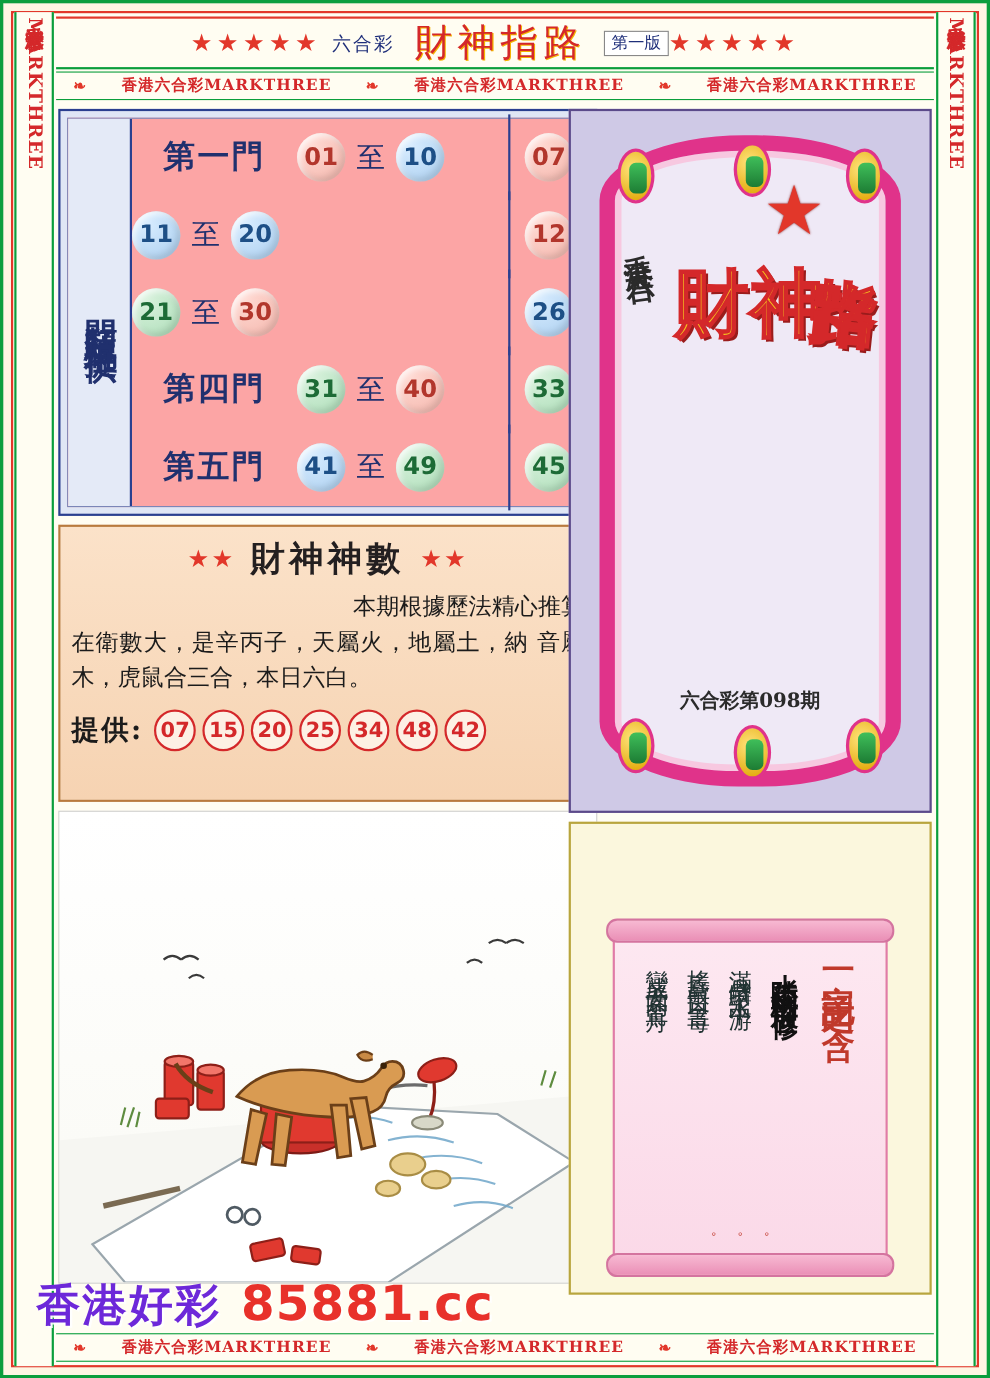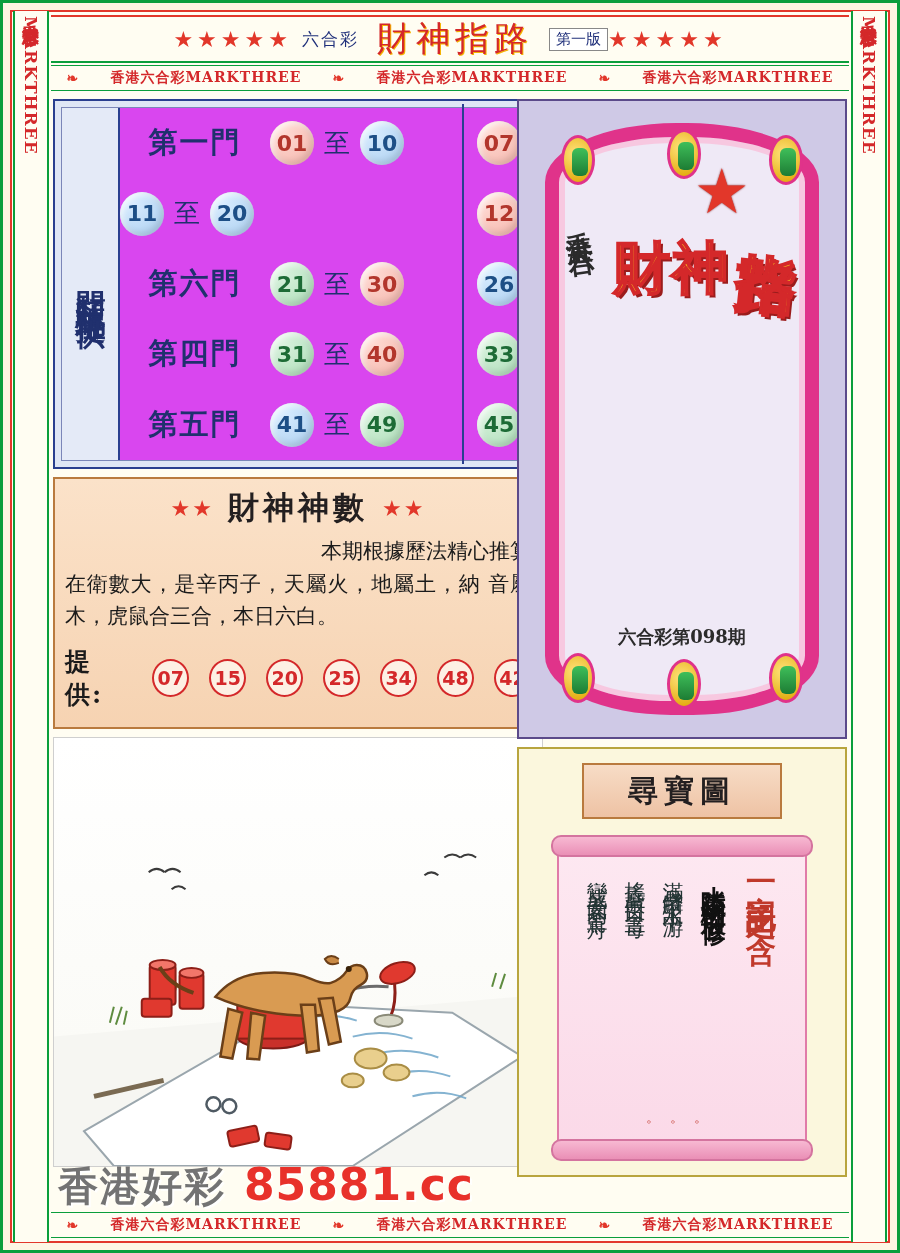--- a/index.html
+++ b/index.html
@@ -102,21 +102,21 @@
   
   .panel-men {
     background: #dfe6f5;
     border: 2px solid #2a3f8f;
     padding: 6px;
     height: 370px;
   }
   .men-grid {
     display:flex; height: 100%;
     border: 1px solid #7b86b8;
-    background: #d946ef;
+    background: #fca5a5;
   }
   .men-label {
     width: 58px;
     border-right: 2px solid #2a3f8f;
     display:flex; align-items:center; justify-content:center;
     background:#e4eaf7;
   }
   .men-label span {
     writing-mode: vertical-rl;
     font-family:"DejaVu Serif", serif;
@@ -175,21 +175,21 @@
     font-family:"DejaVu Serif", serif;
     font-size: 31px; font-weight:bold; color:#231f20; letter-spacing: 4px;
   }
   .shen-text {
     font-family:"DejaVu Serif", serif;
     font-size: 21px; color:#1b1b1b; line-height: 1.55;
     text-align: justify;
   }
   .shen-text .indent { display:block; text-align:right; }
   .shen-supply {
-    display:flex; align-items:center; gap:20px; margin-top: 12px;
+    display:flex; align-items:center; gap:6px; margin-top: 12px;
   }
   .shen-supply .lbl {
     font-family:"DejaVu Serif", serif;
     font-size: 25px; font-weight:bold; color:#1b1b1b; letter-spacing:2px; margin-right:4px;
   }
   .num-circle {
     width: 38px; height: 38px; border-radius:50%;
     border: 2px solid #d4282a;
     display:flex; align-items:center; justify-content:center;
     font-size: 19px; font-weight:bold; color:#d4282a;
@@ -240,21 +240,21 @@
     position:absolute; left: 40px; top: 110px;
     writing-mode: vertical-rl;
     font-family:"DejaVu Serif", serif;
     font-size: 26px; font-weight:bold; color:#2b2b2b;
     letter-spacing: 6px;
     transform: rotate(-8deg);
   }
   .poster-big {
     position:absolute; left: 95px; top: 130px;
     font-family:"DejaVu Serif", serif;
-    font-size: 56px; font-weight:bold;
+    font-size: 66px; font-weight:bold;
     color:#f4c01e;
     -webkit-text-stroke: 2px #d4282a;
     text-shadow: 3px 3px 0 #9b1c1c;
     letter-spacing: 2px;
   }
   .poster-big2 {
     position:absolute; left: 215px; top: 105px;
     writing-mode: vertical-rl;
     font-family:"DejaVu Serif", serif;
     font-size: 60px; font-weight:bold;
@@ -322,24 +322,23 @@
   }
 
   
   .watermark {
     position:absolute; left: 30px; bottom: 36px; right: 30px;
     display:flex; align-items:baseline; gap: 18px;
     pointer-events:none;
   }
   .wm-cn {
     font-family:"DejaVu Serif", serif;
-    font-size: 40px; font-weight:bold; color:#737373;
+    font-size: 40px; font-weight:bold; color:#6d28d9;
     text-shadow: 2px 2px 0 rgba(255,255,255,.9);
     letter-spacing: 2px;
-    margin-left: 25px;
   }
   .wm-num {
     font-family:"DejaVu Sans", sans-serif;
     font-size: 44px; font-weight:bold; color:#e8312a;
     text-shadow: 2px 2px 0 rgba(255,255,255,.9);
     letter-spacing: 1px;
   }
 </style>
 </head>
 <body>
@@ -407,21 +406,20 @@
               <div class="ball blue">11</div>
               <div class="zhi">至</div>
               <div class="ball blue">20</div>
               <div class="men-div"></div>
               <div class="men-res">
                 <div class="ball red">12</div>
               </div>
             </div>
 
             <div class="men-row">
-              <div class="men-name">第六門</div>
               <div class="ball green">21</div>
               <div class="zhi">至</div>
               <div class="ball red">30</div>
               <div class="men-div"></div>
               <div class="men-res">
                 <div class="ball blue">26</div>
               </div>
             </div>
 
             <div class="men-row">
@@ -592,21 +590,20 @@
           </div>
 
         <div class="poster-star">★</div>
         <div class="poster-hk">香港六合</div>
         <div class="poster-big">財神</div>
         <div class="poster-big2">指路</div>
         <div class="poster-issue">六合彩第098期</div>
       </div>
 
       <div class="panel-treasure">
-        <div class="treasure-title">尋寶圖</div>
         <div class="scroll">
           <div class="scroll-cols">
             <div class="scroll-col key">一字記之曰 含</div>
             <div class="scroll-col big">水陸兩栖前世修</div>
             <div class="scroll-col">滿身鱗甲水中游</div>
             <div class="scroll-col">搖唇鼓舌口含毒</div>
             <div class="scroll-col">變成美女同駕舟</div>
           </div>
           <div class="scroll-dots">。。。</div>
         </div>

